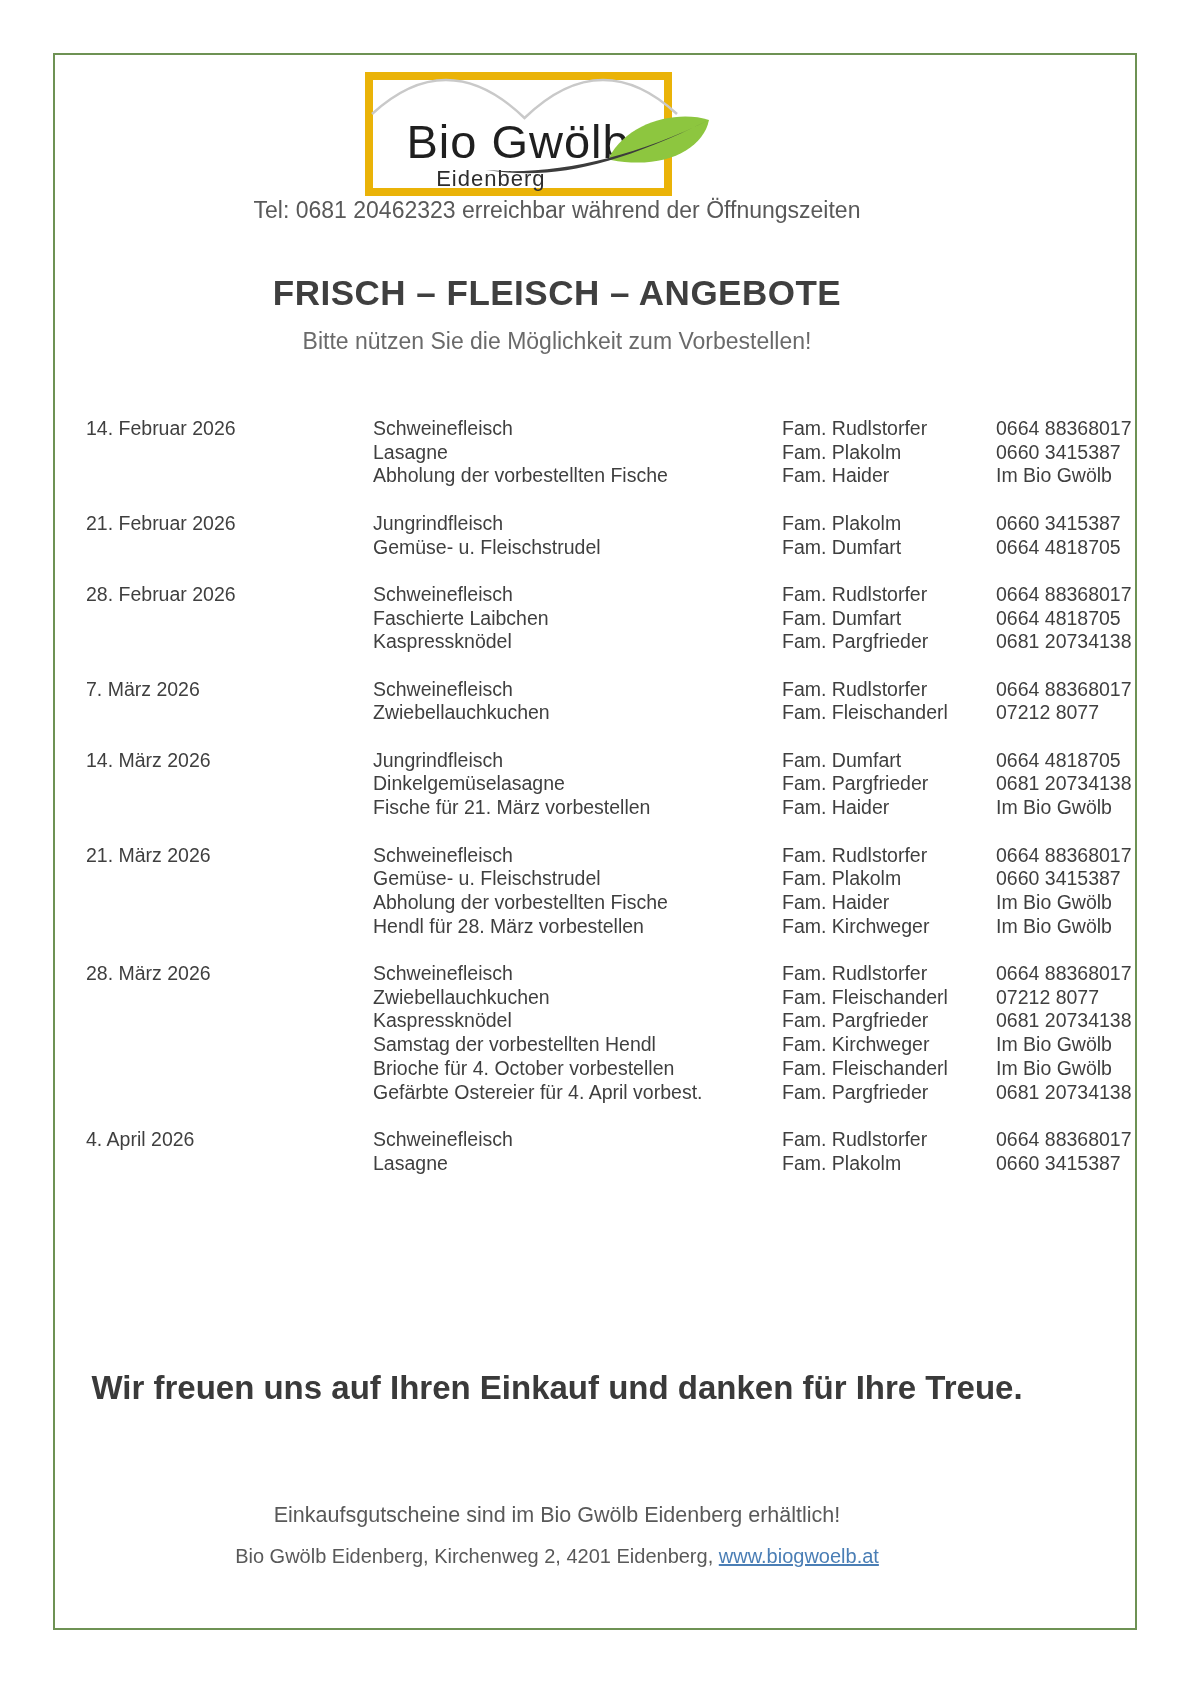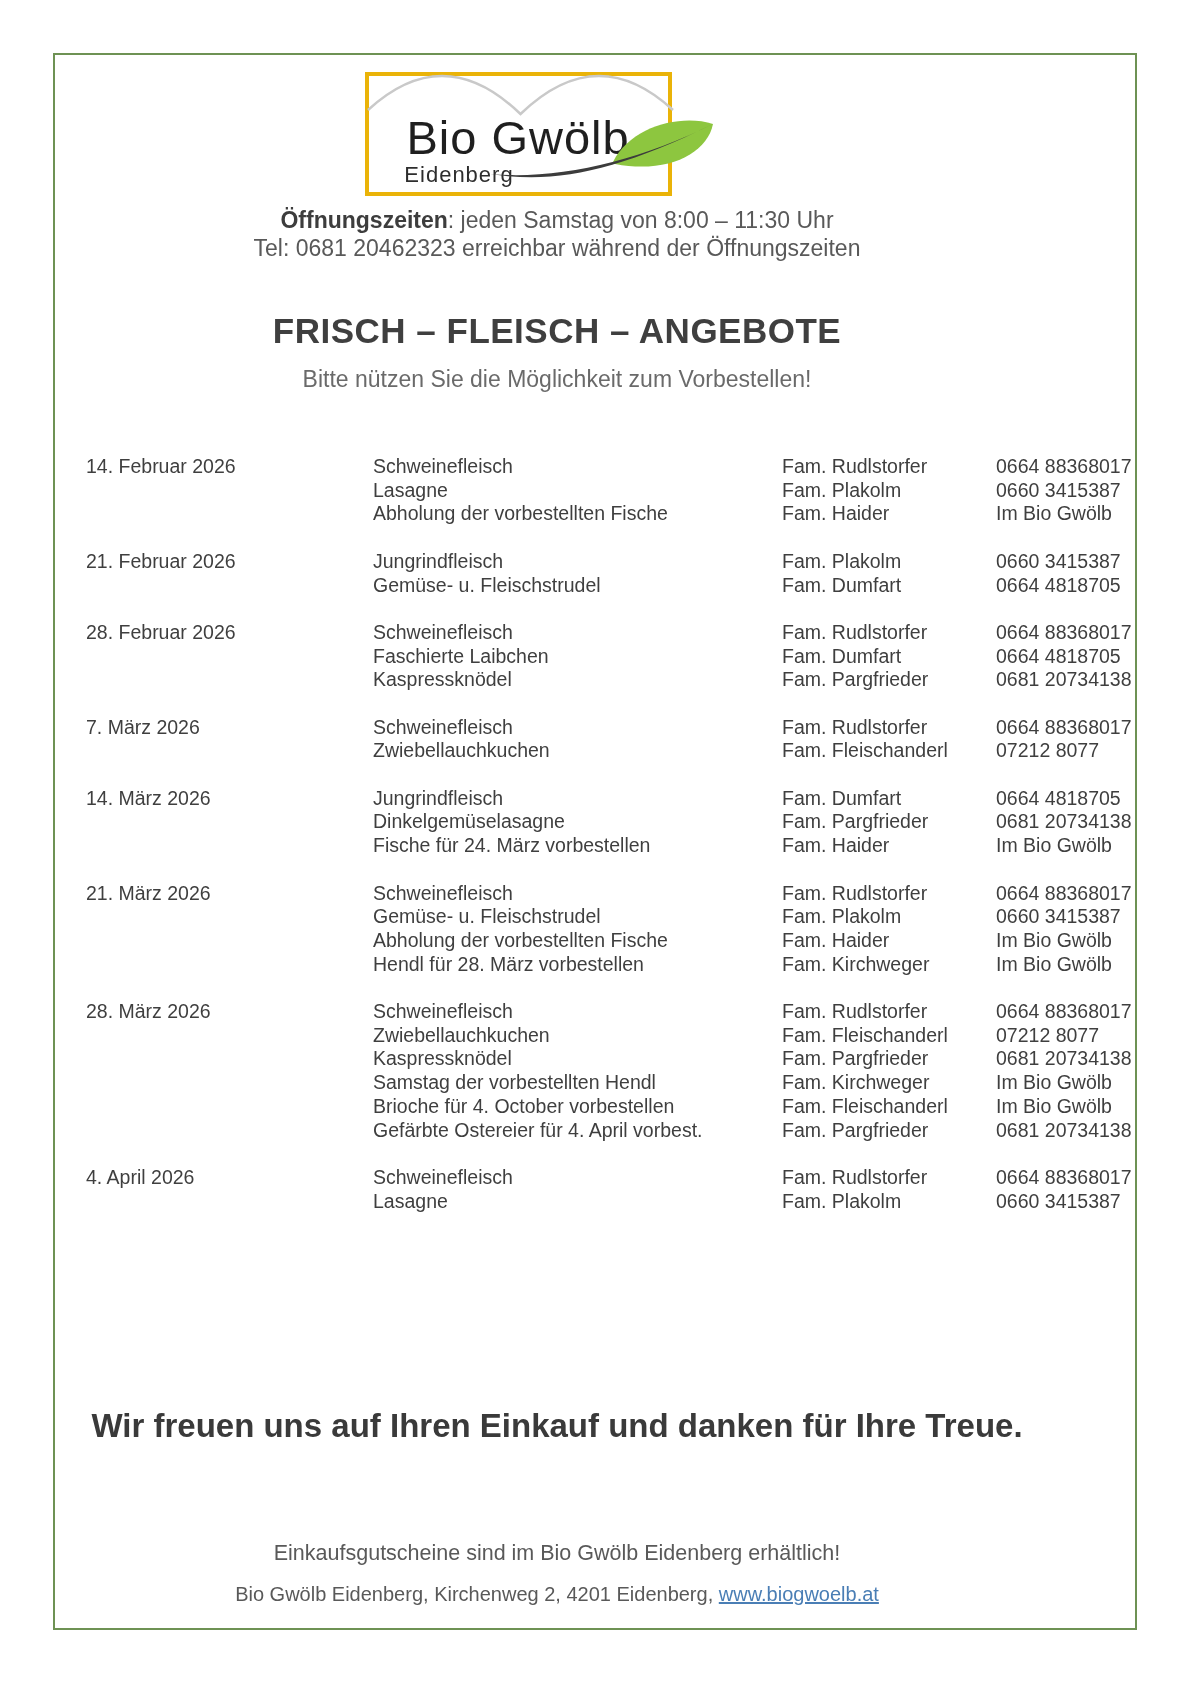--- a/index.html
+++ b/index.html
@@ -24,34 +24,34 @@
   }
   
   .center-col{ width:1008px; text-align:center; }
 
   
   .logo-wrap{
     position:relative;
     width:307px;height:124px;
     margin:19px auto 0;
     left:-39px;
-    border:4px solid #eab308;
+    border:8px solid #eab308;
     box-sizing:border-box;
     background:#fff;
   }
   .logo-arcs{ position:absolute; left:-2px; top:-2px; }
   .brand{
     position:absolute; left:0; right:0; top:34px;
     text-align:center;
     font-size:47px; font-weight:400; letter-spacing:1px;
     color:#1f1f1f;
   }
   .location{
     position:absolute; left:0; right:118px; top:86px;
-    text-align:center;
+    text-align:right;
     font-size:22px; color:#2d2d2d; letter-spacing:1px;
   }
   .leaf-svg{ position:absolute; right:-52px; bottom:2px; overflow:visible; }
 
   
   .hours-line{ margin-top:10px; font-size:23px; color:#595959; line-height:28px;}
   .hours-label{ font-weight:700; color:#3d3d3d; }
   .tel-line{ font-size:23px; color:#595959; line-height:28px; }
 
   .page-title{
@@ -94,21 +94,20 @@
           <path d="M1,36 Q77,-34 153.5,40 Q230,-34 306,36" stroke="#c9c9c9" stroke-width="2.5" fill="none"></path>
         </svg>
         <div class="brand">Bio Gwölb</div>
         <div class="location">Eidenberg</div>
         <svg class="leaf-svg" width="235" height="80" viewBox="0 0 235 80">
           <path d="M128,52 C146,16 196,4 228,14 C222,44 182,64 130,54 Z" fill="#8dc63f"></path>
           <path d="M5,64 C70,74 130,62 228,14 C152,52 72,70 5,64 Z" fill="#3c3c3c"></path>
         </svg>
       </div>
 
-      <div class="hours-line"><span class="hours-label">Öffnungszeiten</span><span>:  jeden Samstag von 8:00 – 11:30 Uhr</span></div>
       <div class="tel-line">Tel: 0681 20462323 erreichbar während der Öffnungszeiten</div>
 
       <div class="page-title">FRISCH – FLEISCH – ANGEBOTE</div>
       <div class="subtitle">Bitte nützen Sie die Möglichkeit zum Vorbestellen!</div>
     </div>
 
     <div class="offers">
   <div class="offer-block">
     <div class="offer-date">14. Februar 2026</div>
     <div class="offer-rows">
@@ -198,21 +197,21 @@
     <div>0664 4818705</div>
   </div>
 
   <div class="offer-row">
     <div>Dinkelgemüselasagne</div>
     <div>Fam. Pargfrieder</div>
     <div>0681 20734138</div>
   </div>
 
   <div class="offer-row">
-    <div>Fische für 24. März vorbestellen</div>
+    <div>Fische für 21. März vorbestellen</div>
     <div>Fam. Haider</div>
     <div>Im Bio Gwölb</div>
   </div>
 </div>
   </div>
 
   <div class="offer-block">
     <div class="offer-date">21. März 2026</div>
     <div class="offer-rows">
   <div class="offer-row">

